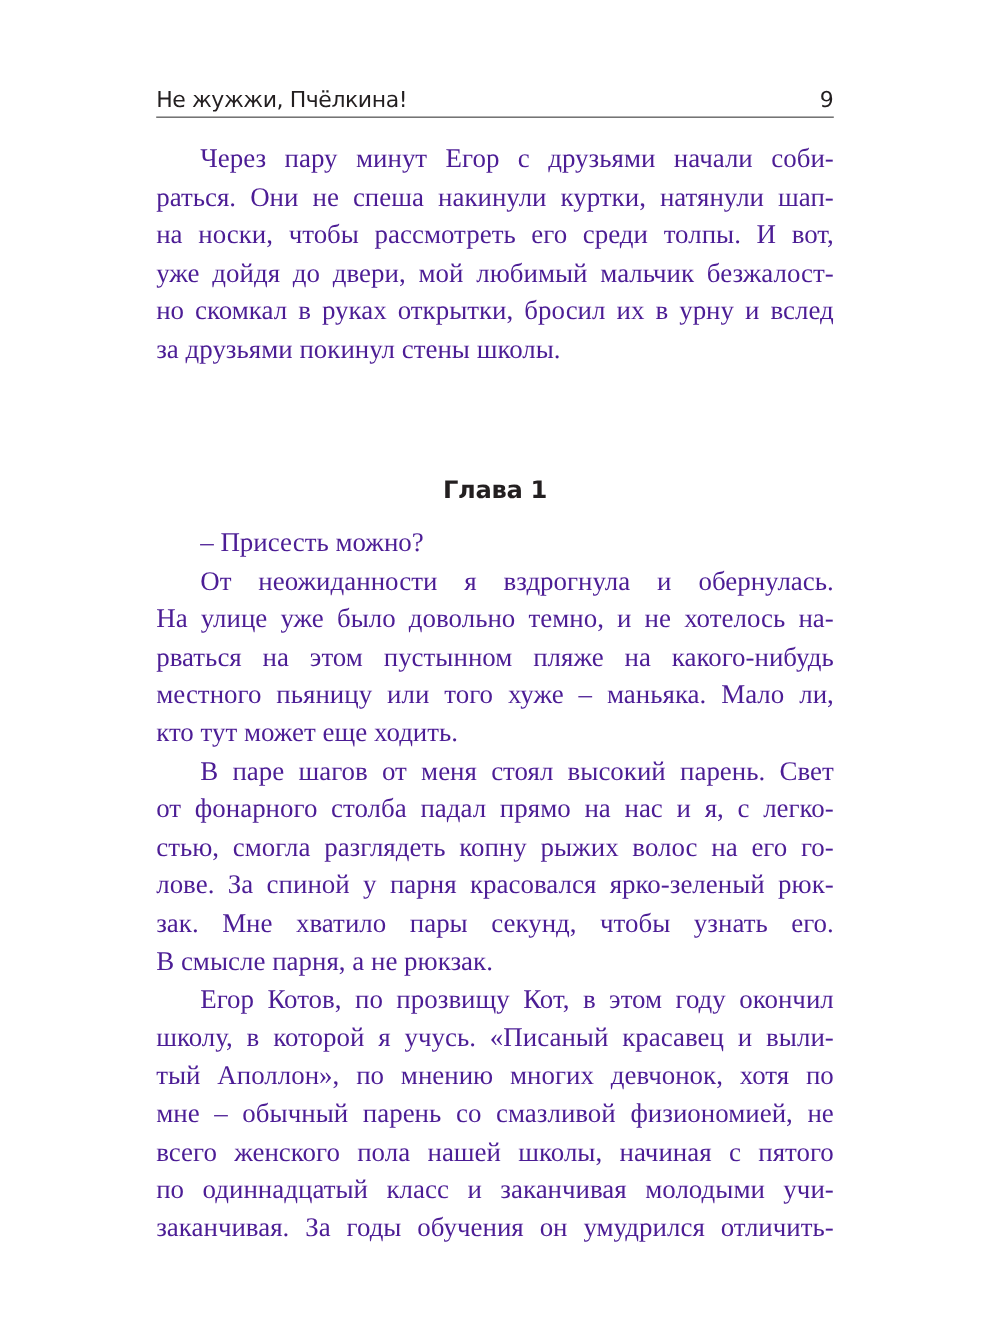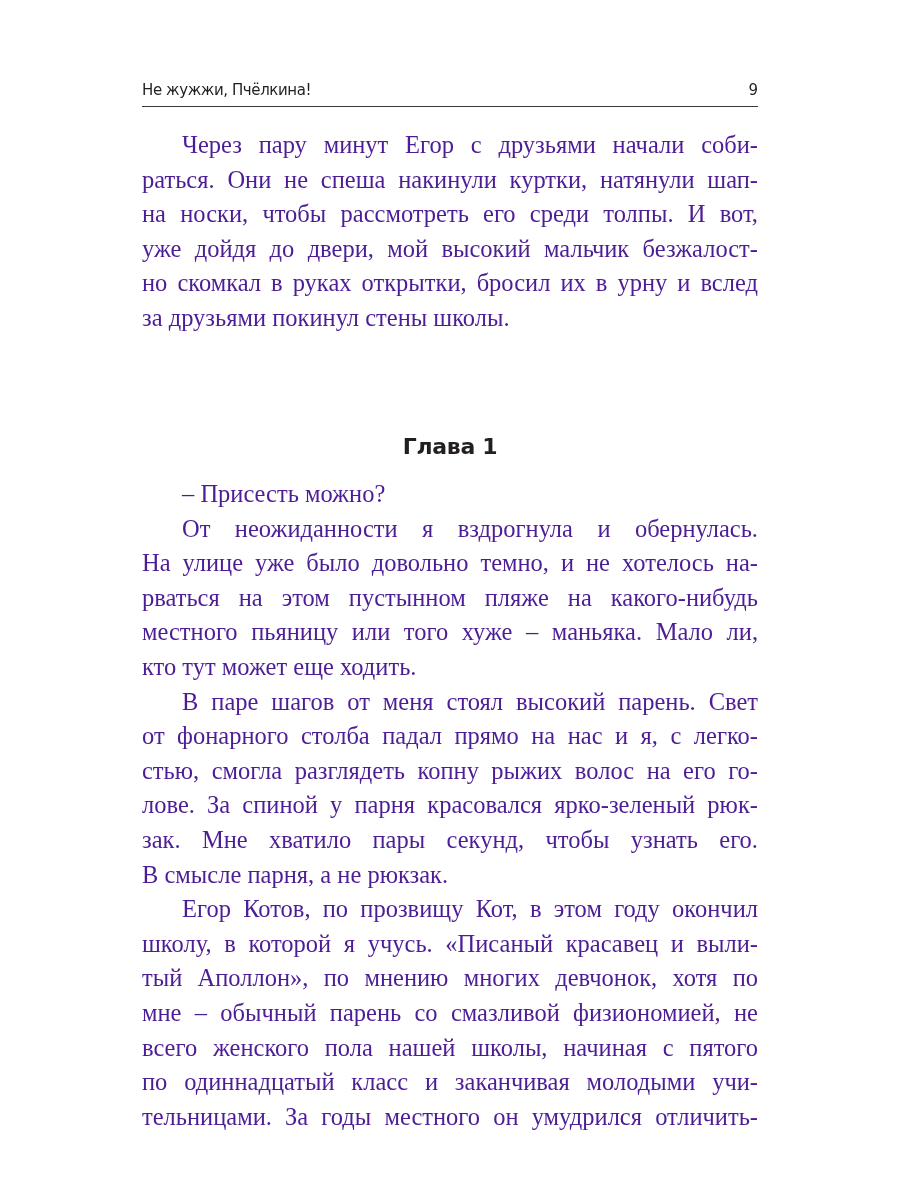--- a/index.html
+++ b/index.html
@@ -8,21 +8,21 @@
       background: #ffffff;
       color: #231f20;
       position: relative;
       overflow: hidden;
     }
     .page { position: absolute; left: 0; top: 0; width: 900px; height: 1200px; }
     .running-head {
       position: absolute; left: 142px; top: 76px; width: 616px; height: 30px;
       border-bottom: 1.5px solid #3a3a3a;
       font-family: "DejaVu Sans", sans-serif;
-      font-size: 15px; line-height: 24px;
+      font-size: 20px; line-height: 24px;
       color: #231f20;
     }
     .running-head .title { position: absolute; left: 0; top: 2px; letter-spacing: -0.4px; }
     .running-head .pageno { position: absolute; right: 0; top: 2px; }
     .block {
       position: absolute; left: 142px; width: 616px;
       font-family: "Liberation Serif", serif;
       font-size: 24.5px;
       color: #4c1d95;
     }
@@ -50,21 +50,21 @@
 
   <div class="running-head">
     <span class="title">Не жужжи, Пчёлкина!</span>
     <span class="pageno">9</span>
   </div>
 
   <div class="block" style="top:128px;">
     <div class="line indent">Через пару минут Егор с друзьями начали соби-</div>
     <div class="line">раться. Они не спеша накинули куртки, натянули шап-</div>
     <div class="line">на носки, чтобы рассмотреть его среди толпы. И вот,</div>
-    <div class="line">уже дойдя до двери, мой высокий мальчик безжалост-</div>
+    <div class="line">уже дойдя до двери, мой любимый мальчик безжалост-</div>
     <div class="line">но скомкал в руках открытки, бросил их в урну и вслед</div>
     <div class="line last">за друзьями покинул стены школы.</div>
   </div>
 
   <div class="chapter">Глава 1</div>
 
   <div class="block" style="top:477px;">
     <div>
       <div class="line indent last">– Присесть можно?</div>
     </div>
@@ -83,17 +83,17 @@
       <div class="line">зак. Мне хватило пары секунд, чтобы узнать его.</div>
       <div class="line last">В смысле парня, а не рюкзак.</div>
     </div>
     <div>
       <div class="line indent">Егор Котов, по прозвищу Кот, в этом году окончил</div>
       <div class="line">школу, в которой я учусь. «Писаный красавец и выли-</div>
       <div class="line">тый Аполлон», по мнению многих девчонок, хотя по</div>
       <div class="line">мне – обычный парень со смазливой физиономией, не</div>
       <div class="line">всего женского пола нашей школы, начиная с пятого</div>
       <div class="line">по одиннадцатый класс и заканчивая молодыми учи-</div>
-      <div class="line">тельницами. За годы местного он умудрился отличить-</div>
+      <div class="line">заканчивая. За годы обучения он умудрился отличить-</div>
     </div>
   </div>
 
 </div>
 
 </body></html>

